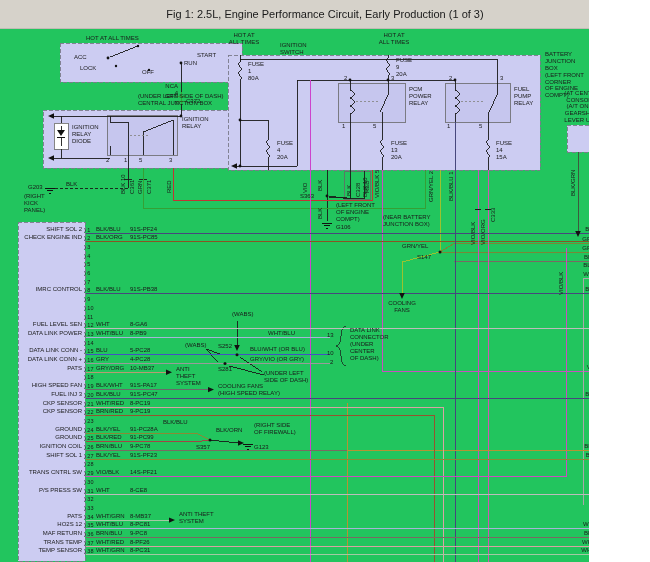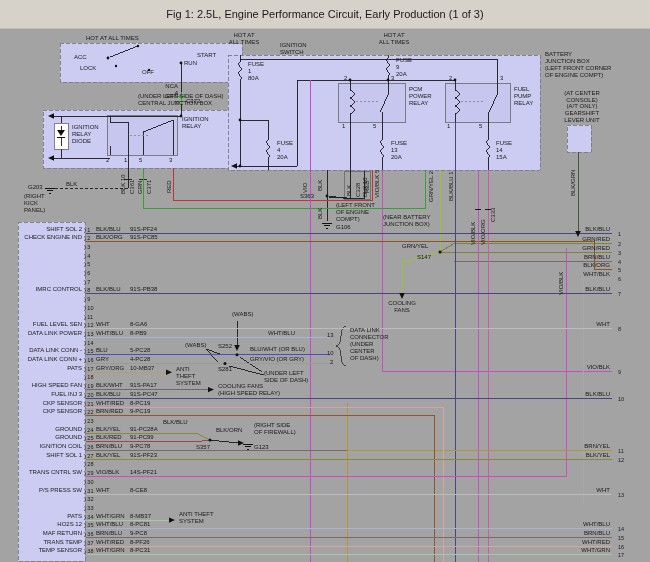--- a/index.html
+++ b/index.html
@@ -1,16 +1,16 @@
 <!DOCTYPE html>
 <html style="--c-lavender: #ccccf2; --c-relayfill: #c6c6ee; --c-border: #7a7a8a; --c-blk: #1a1a1a; --c-red: #c23434; --c-grn: #35a035; --c-grnyel: #9ac32f; --c-vio: #cc44cc; --c-vioblk: #c94fc0; --c-vioorg: #d055b5; --c-blkblu: #47477d; --c-blkorg: #8a5524; --c-grnred: #7a8736; --c-brnblu: #7a6a62; --c-whtblk: #a8a8a8; --c-wht: #bcbcbc; --c-brnyel: #b59433; --c-blkyel: #8a8a35; --c-whtblu: #a6b4d6; --c-whtred: #d9a3a3; --c-whtgrn: #a4c9a4; --c-blu: #4450c4; --c-gry: #9a9a9a; --c-gryorg: #b99a72; --c-blkwht: #6a6a6a; --c-blkred: #a34545; --c-brnred: #95542f; --c-blkgrn: #3d5a3d;"><head>
 <meta charset="utf-8">
 <style>
   html,body{margin:0;padding:0;background:#fff;}
-  #stage{position:relative;width:650px;height:562px;overflow:hidden;background:#a3a3a3;
+  #stage{position:relative;width:589px;height:562px;overflow:hidden;background:#22c55e;
          font-family:"Liberation Sans",sans-serif;}
   #titlebar{position:absolute;left:0;top:0;width:650px;height:28px;background:#d6d2ca;
             border-bottom:1px solid #c0bcb4;display:flex;align-items:center;justify-content:center;}
   #titlebar span{font-size:11px;color:#1a1a1a;}
   #art{position:absolute;left:0;top:0;width:650px;height:562px;}
   .lbl{position:absolute;font-size:6px;line-height:1.15;color:#1a1a1a;white-space:pre-line;}
   .rot{transform:rotate(-90deg);transform-origin:0 0;white-space:nowrap;}
   .pinlab{position:absolute;font-size:6px;color:#1a1a1a;text-align:right;width:60px;}
   .pinnum{position:absolute;font-size:5.5px;color:#1a1a1a;}
   .pinwire{position:absolute;font-size:6px;color:#1a1a1a;}

